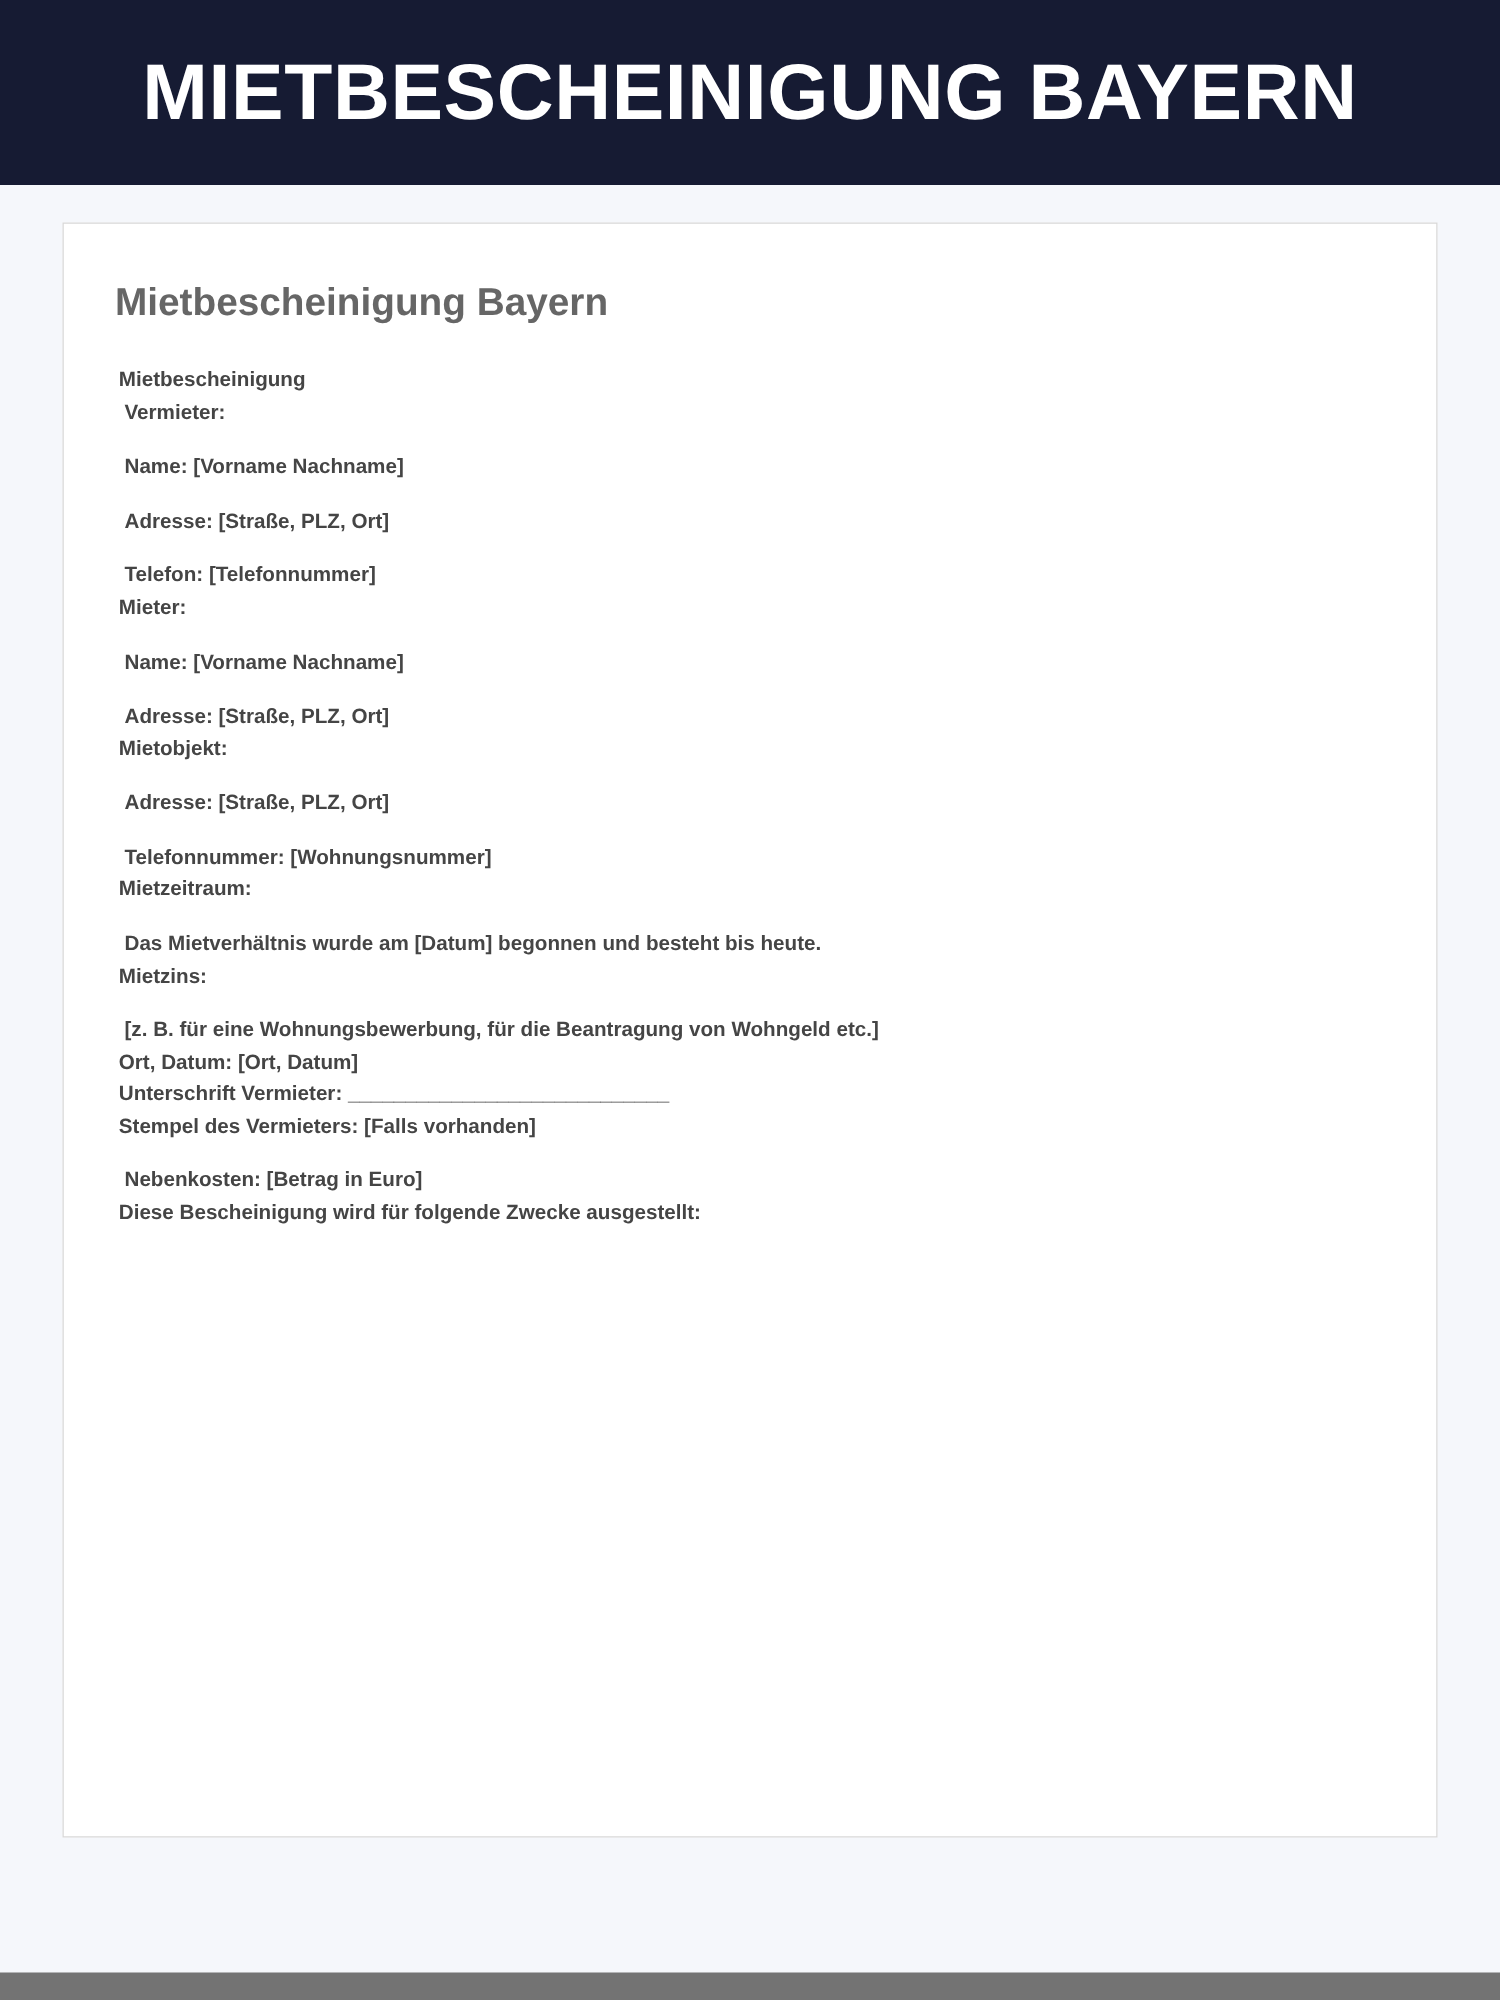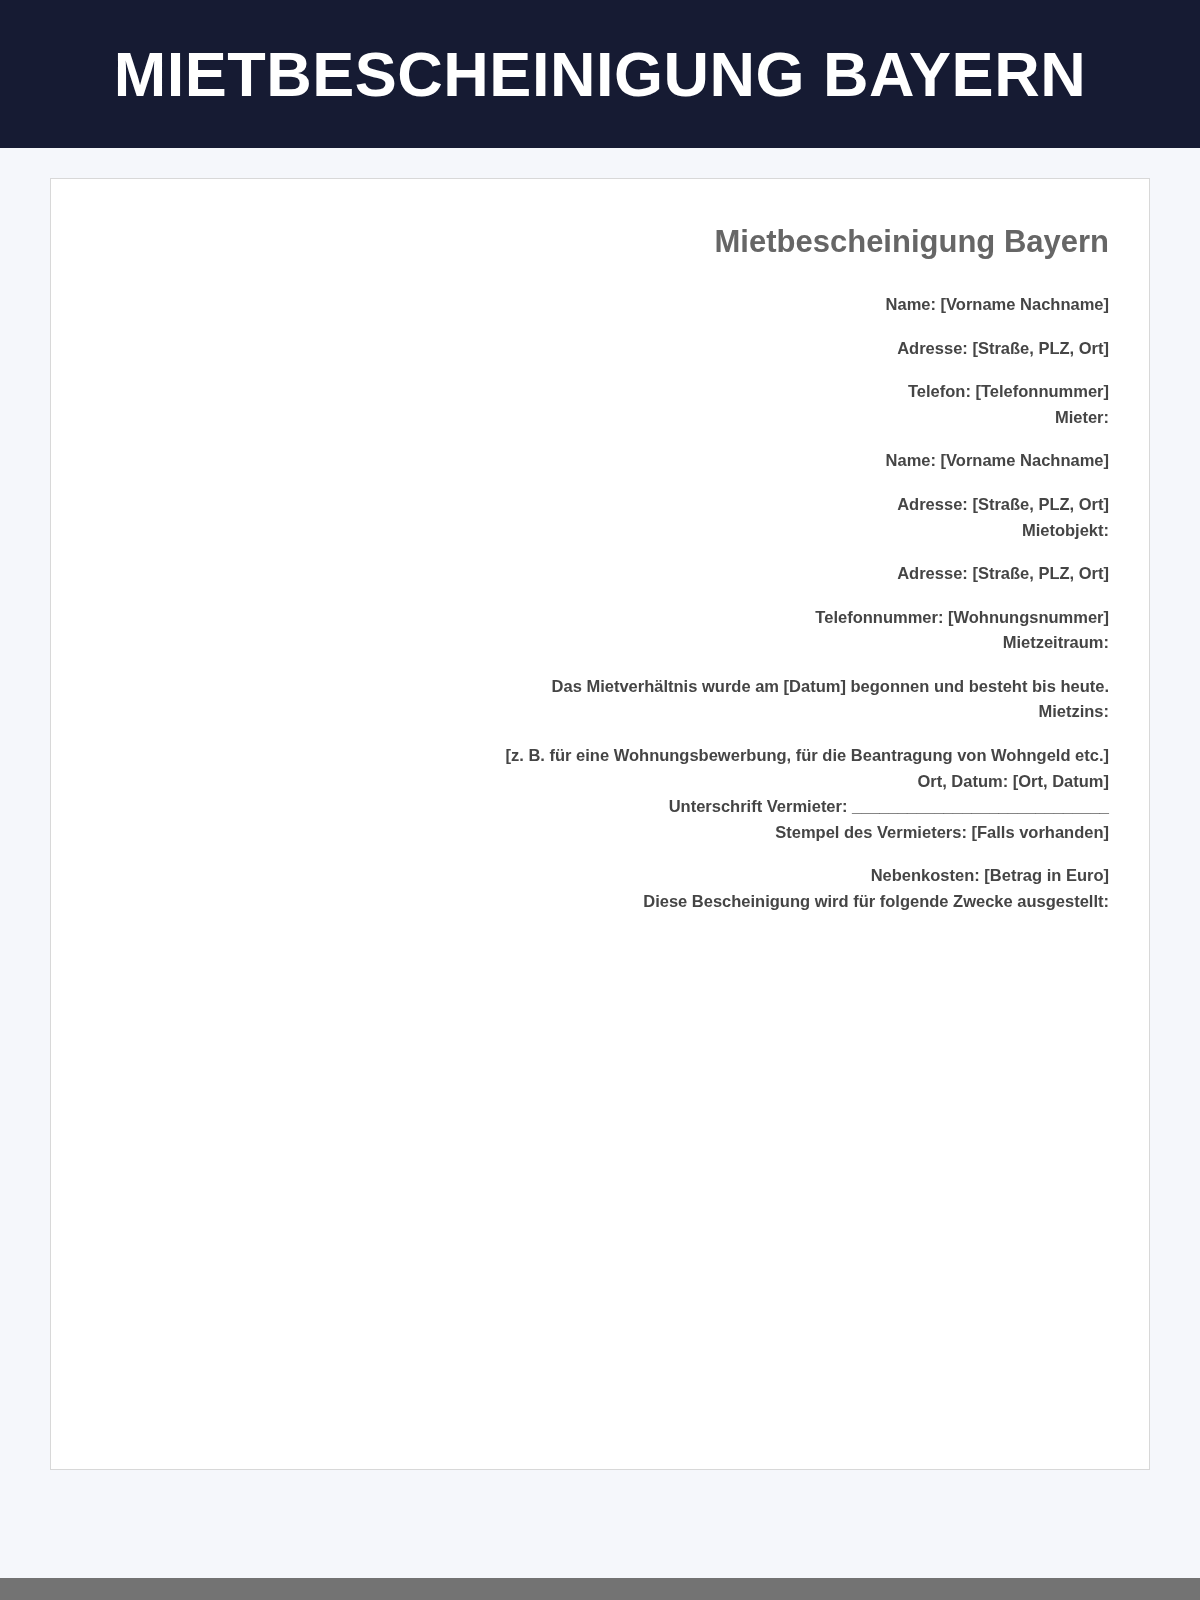--- a/index.html
+++ b/index.html
@@ -1,16 +1,16 @@
 <!DOCTYPE html>
 <html><head>
 <meta charset="utf-8">
 <title>Mietbescheinigung Bayern</title>
 <style>
-  * { margin: 0; padding: 0; box-sizing: border-box; text-align: right; }
+  * { margin: 0; padding: 0; box-sizing: border-box; }
 
   html, body {
     width: 1200px;
     height: 1600px;
   }
 
   body {
     background: #f5f7fb;
     font-family: "Liberation Sans", sans-serif;
     position: relative;
@@ -96,20 +96,22 @@
 
 <header class="banner">
   <h1 class="banner-title">MIETBESCHEINIGUNG BAYERN</h1>
 </header>
 
 <main class="card-wrap">
   <article class="card">
     <h2 class="doc-title">Mietbescheinigung Bayern</h2>
 
     <section class="doc-body">
+      <p>Mietbescheinigung
+ Vermieter:</p>
       <p> Name: [Vorname Nachname]</p>
       <p> Adresse: [Straße, PLZ, Ort]</p>
       <p> Telefon: [Telefonnummer]
 Mieter:</p>
       <p> Name: [Vorname Nachname]</p>
       <p> Adresse: [Straße, PLZ, Ort]
 Mietobjekt:</p>
       <p> Adresse: [Straße, PLZ, Ort]</p>
       <p> Telefonnummer: [Wohnungsnummer]
 Mietzeitraum:</p>

